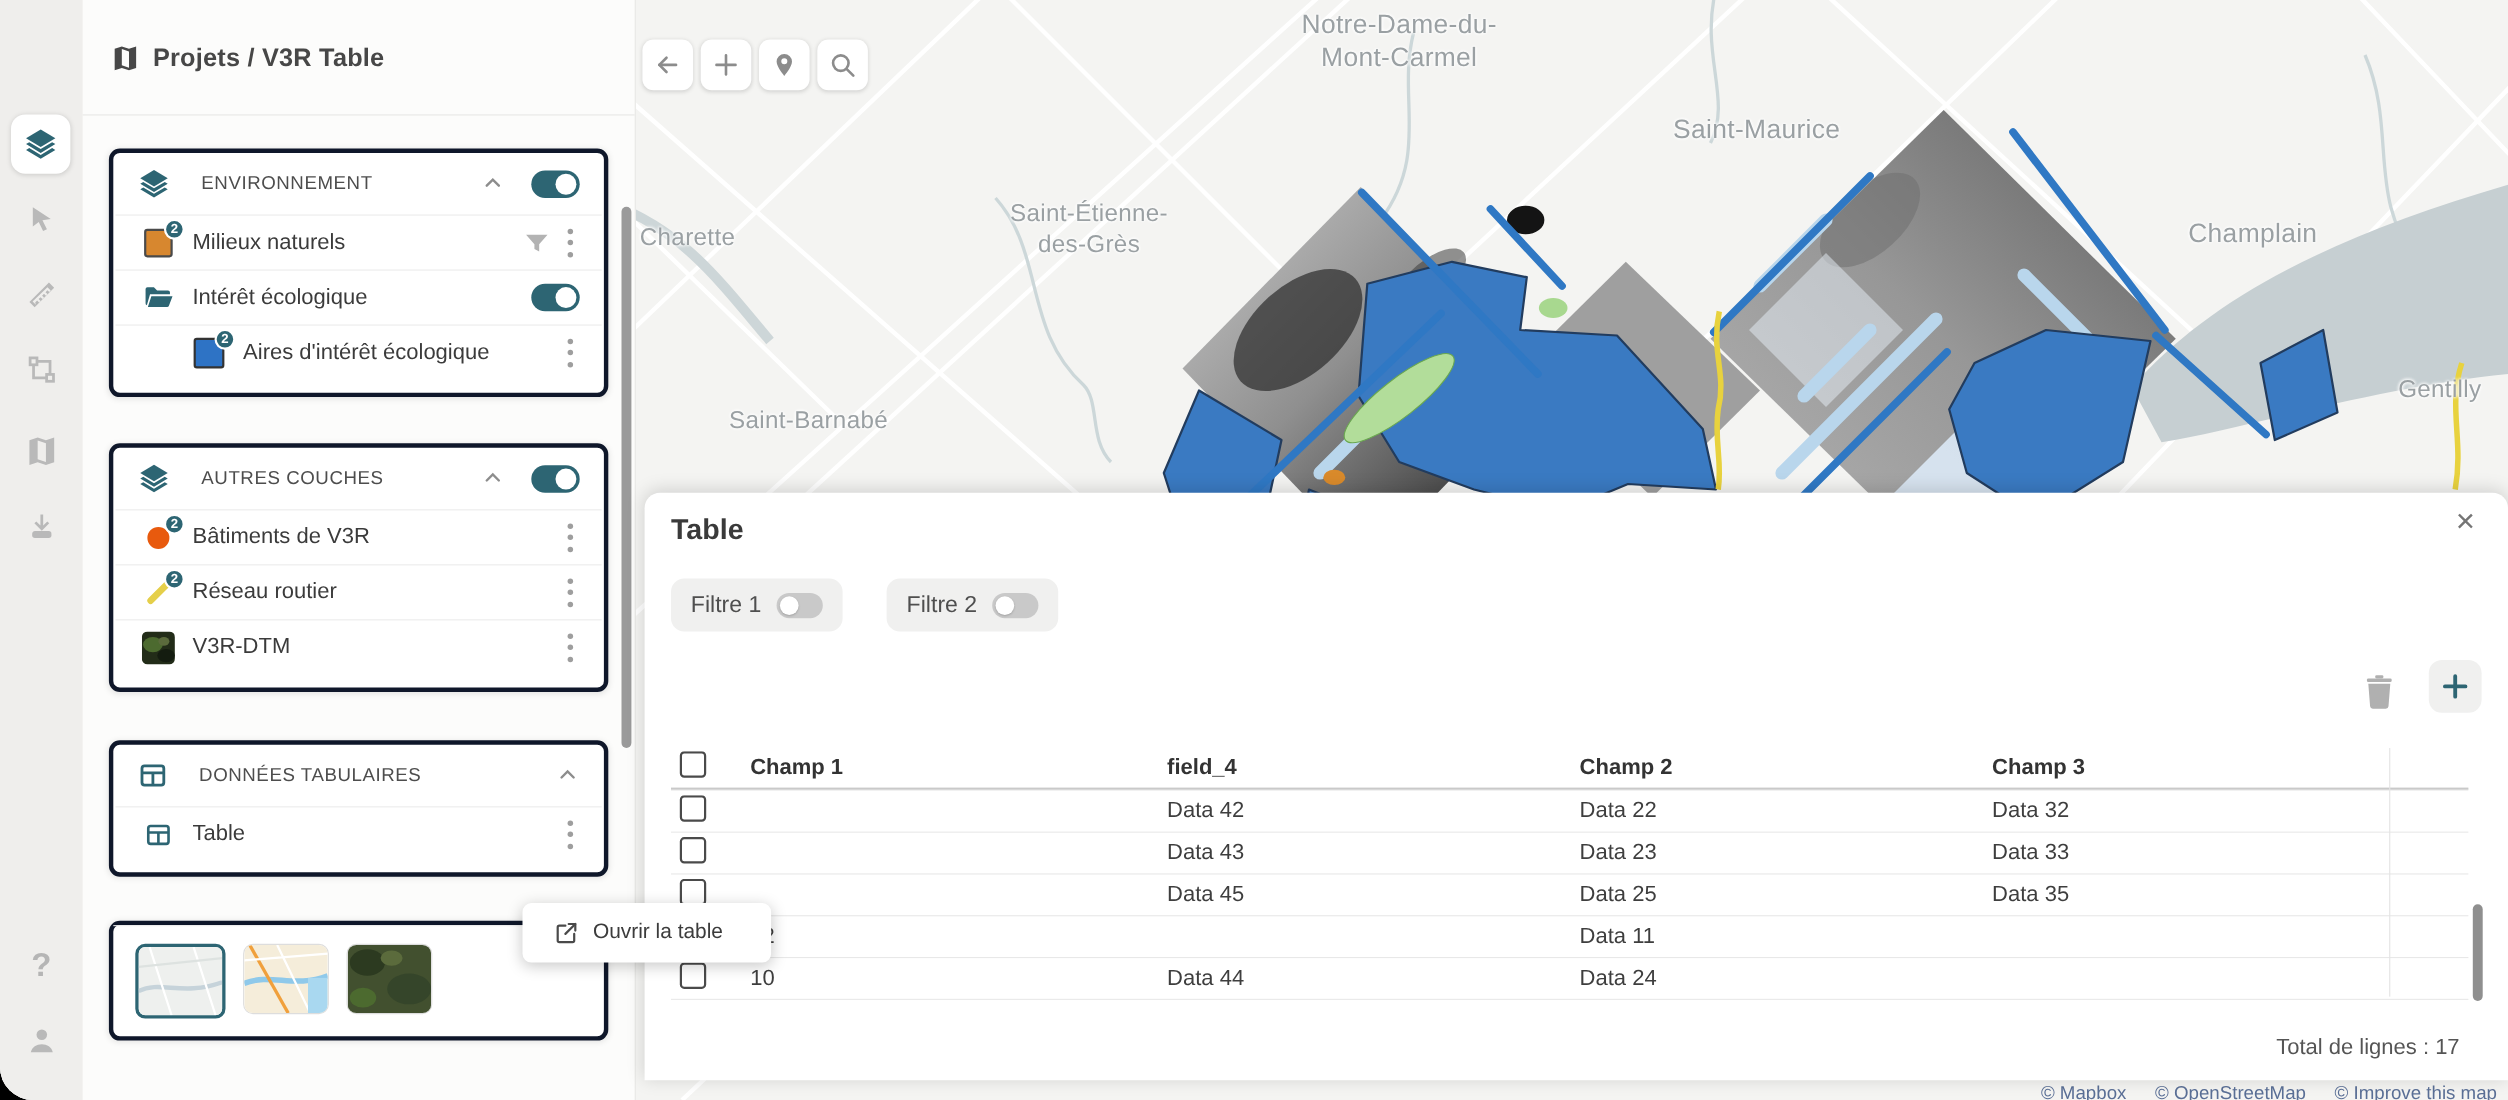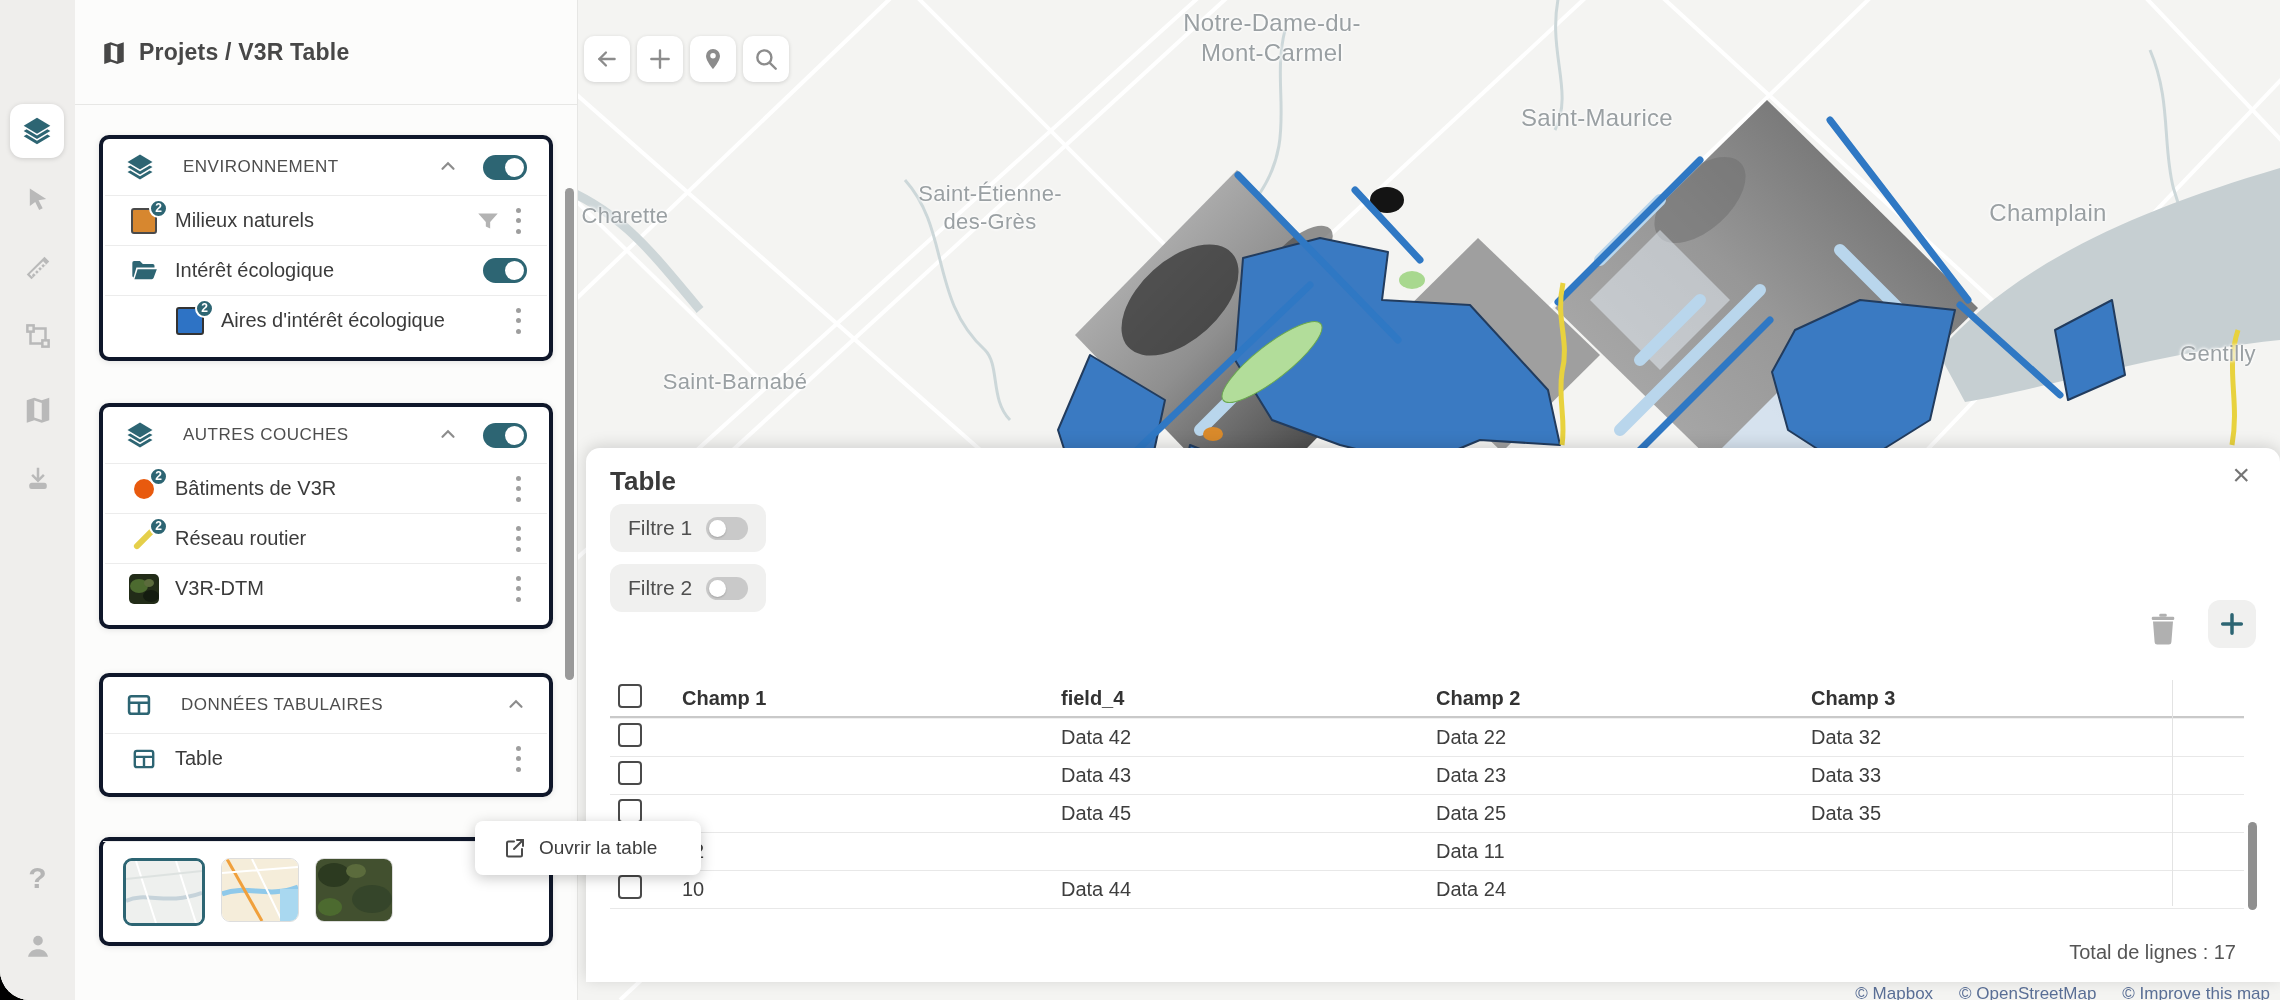--- a/index.html
+++ b/index.html
@@ -64,21 +64,21 @@
   
   .ctxmenu{position:absolute;left:475px;top:821px;width:170px;height:54px;background:#fff;border-radius:8px;
     box-shadow:0 3px 14px rgba(0,0,0,.22);z-index:40;display:flex;align-items:center;gap:12px;padding:0 28px;}
   .ctxmenu .txt{font-size:19px;color:#3c3c3c;}
 
   
   .tpanel{position:absolute;left:586px;right:0;top:448px;bottom:18px;background:#fff;z-index:15;
     border-radius:14px 14px 0 0;box-shadow:0 -2px 16px rgba(0,0,0,.15);}
   .tpanel .title{position:absolute;left:24px;top:18px;font-size:26px;font-weight:700;color:#3a3a3a;}
   .tclose{position:absolute;right:30px;top:10px;font-size:30px;color:#757575;}
-  .chips{position:absolute;left:24px;top:56px;display:flex;gap:12px;flex-direction:column;}
+  .chips{position:absolute;left:24px;top:78px;display:flex;gap:40px;}
   .chip{height:48px;background:#f0f0ef;border-radius:12px;display:flex;align-items:center;gap:14px;padding:0 18px;}
   .chip .txt{font-size:21px;color:#4f4f4f;}
   .toggle.sm{width:42px;height:23px;}
   .toggle.sm::after{width:17px;height:17px;}
   .trash{position:absolute;right:102px;top:164px;color:#b0b0b0;}
   .addbtn{position:absolute;right:24px;top:152px;width:48px;height:48px;background:#f0f0ef;border-radius:12px;
     display:flex;align-items:center;justify-content:center;color:#2d6573;}
   .tblwrap{position:absolute;left:24px;right:36px;top:232px;}
   .trow,.thead{display:grid;grid-template-columns:72px 379px 375px 375px 1fr;align-items:center;}
   .thead{height:36px;border-bottom:2px solid #c9c9c9;}

